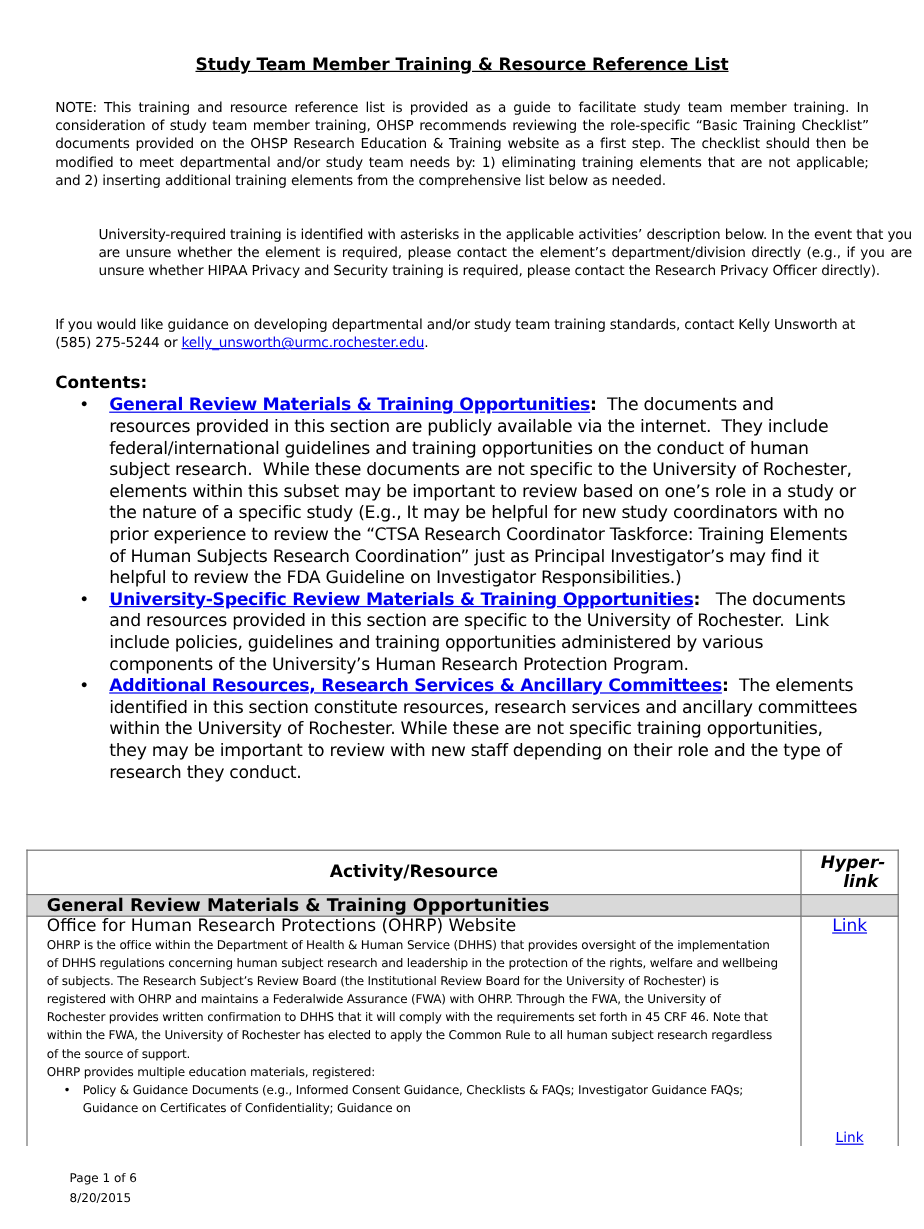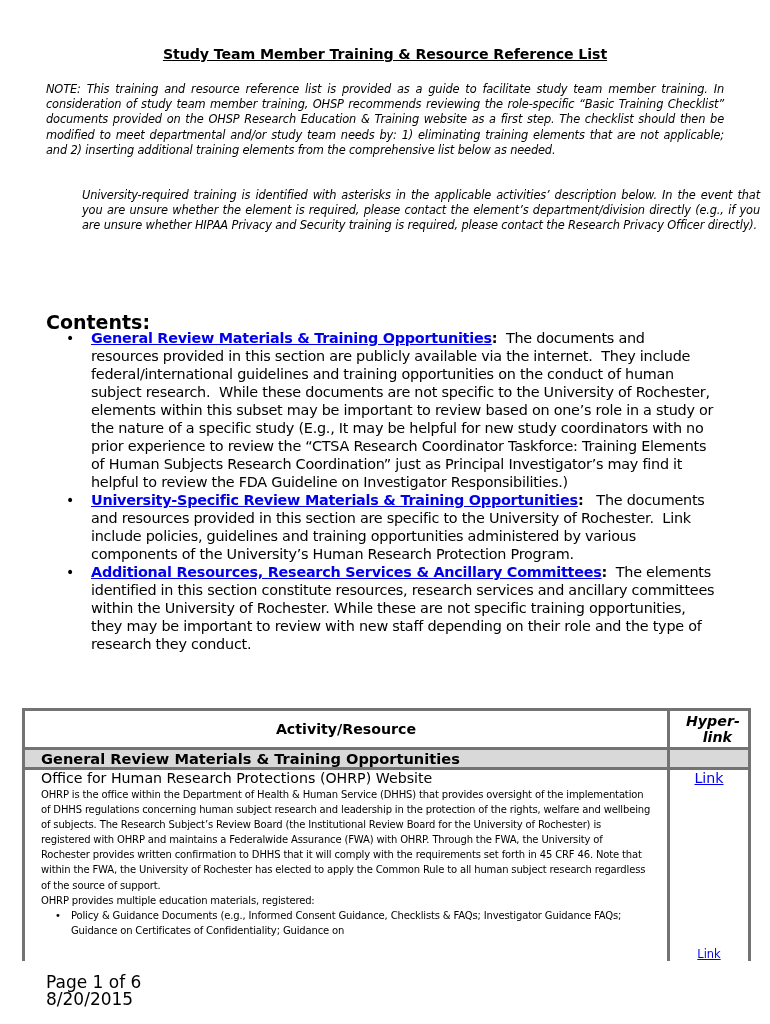--- a/index.html
+++ b/index.html
@@ -9,77 +9,77 @@
     }
     .page { position: absolute; left: 0; top: 0; width: 750px; height: 1024px; }
     .title {
       position: absolute; left: 0; top: 46px; width: 770px; text-align: center;
       font-weight: bold; font-size: 14.2px; text-decoration: underline; letter-spacing: -0.1px;
     }
     .para {
       position: absolute; left: 46px; width: 678px;
       font-size: 11.4px; line-height: 15.2px; text-align: justify;
       letter-spacing: -0.15px;
-      font-style: italic;
     }
     .para a { color: #0000ee; text-decoration: underline; }
     .p1 { top: 82px; }
     .p2 { top: 188px; margin-left: 36px; }
     .p3 { top: 263px; text-align: left; }
     .contents-head {
-      position: absolute; left: 46px; top: 311px; font-weight: bold; font-size: 19px;
+      position: absolute; left: 46px; top: 311px; font-weight: bold; font-size: 14px;
     }
     .contents-list {
       position: absolute; left: 46px; top: 329px; width: 670px;
       margin: 0; padding: 0; list-style: none;
       font-size: 14.4px; line-height: 18px; letter-spacing: -0.25px;
     }
     .contents-list li { position: relative; padding-left: 45px; }
     .contents-list li .bullet {
       position: absolute; left: 20px; top: 0; font-size: 14px;
     }
     .contents-list a { color: #0000ee; font-weight: bold; text-decoration: underline; }
     .contents-list b { font-weight: bold; }
 
     table.res {
       position: absolute; left: 22px; top: 708px; width: 726px;
       border-collapse: collapse; table-layout: fixed;
     }
-    table.res td, table.res th { border: 3px solid #737373; padding: 0 16px; vertical-align: top; }
+    table.res td, table.res th { border: 1px solid #737373; padding: 0 16px; vertical-align: top; }
     table.res th { font-weight: bold; font-size: 14.2px; }
     .hdr-main { height: 36px; text-align: center; vertical-align: middle !important; }
     .hdr-link { text-align: right; line-height: 16px; padding-top: 2px !important; font-style: italic; }
     .section-row td { background: #d9d9d9; font-weight: bold; font-size: 14.6px; height: 17px; line-height: 17px; }
     .row-title { font-size: 14.2px; line-height: 17px; }
     .row-desc { font-size: 10px; line-height: 15.1px; letter-spacing: -0.15px; }
     .row-desc ul { margin: 0; padding: 0; list-style: none; }
     .row-desc ul li { position: relative; padding-left: 30px; }
     .row-desc ul li .bullet { position: absolute; left: 14px; top: 0; }
     .link-cell { text-align: center; }
     .link-cell a { color: #0000ee; text-decoration: underline; }
     .link-big { font-size: 14.2px; line-height: 17px; }
     .link-small { font-size: 11.4px; }
     .desc-cell { border-bottom: none !important; }
     .clip-wrap { position: absolute; left: 0; top: 0; width: 770px; height: 968px; overflow: hidden; }
 
     .footer {
-      position: absolute; left: 46px; top: 974px; font-size: 17px; line-height: 17px;
+      position: absolute; left: 58px; top: 974px; font-size: 10px; line-height: 17px;
     }
   </style>
 </head>
 <body>
 
 <div class="page">
 
   <div class="title">Study Team Member Training &amp; Resource Reference List</div>
 
   <div class="para p1">NOTE:  This training and resource reference list is provided as a guide to facilitate study team member training.  In consideration of study team member training, OHSP recommends reviewing the role-specific “Basic Training Checklist” documents provided on the OHSP Research Education &amp; Training website as a first step.  The checklist should then be modified to meet departmental and/or study team needs by: 1) eliminating training elements that are not applicable; and 2) inserting additional training elements from the comprehensive list below as needed.</div>
 
   <div class="para p2">University-required training is identified with asterisks in the applicable activities’ description below.  In the event that you are unsure whether the element is required, please contact the element’s department/division directly (e.g., if you are unsure whether HIPAA Privacy and Security training is required, please contact the Research Privacy Officer directly).</div>
 
+  <div class="para p3"><span>If you would like guidance on developing departmental and/or study team training standards, contact Kelly Unsworth at (585) 275-5244 or </span><a href="#">kelly_unsworth@urmc.rochester.edu</a><span>.</span></div>
 
   <div class="contents-head">Contents:</div>
 
   <ul class="contents-list">
     <li>
       <span class="bullet">•</span>
       <a href="#">General Review Materials &amp; Training Opportunities</a><b>:</b><span style="white-space: pre-wrap;">  The documents and resources provided in this section are publicly available via the internet.  They include federal/international guidelines and training opportunities on the conduct of human subject research.  While these documents are not specific to the University of Rochester, elements within this subset may be important to review based on one’s role in a study or the nature of a specific study (E.g., It may be helpful for new study coordinators with no prior experience to review the “CTSA Research Coordinator Taskforce: Training Elements of Human Subjects Research Coordination” just as Principal Investigator’s may find it helpful to review the FDA Guideline on Investigator Responsibilities.)</span>
     </li>
     <li>
       <span class="bullet">•</span>

